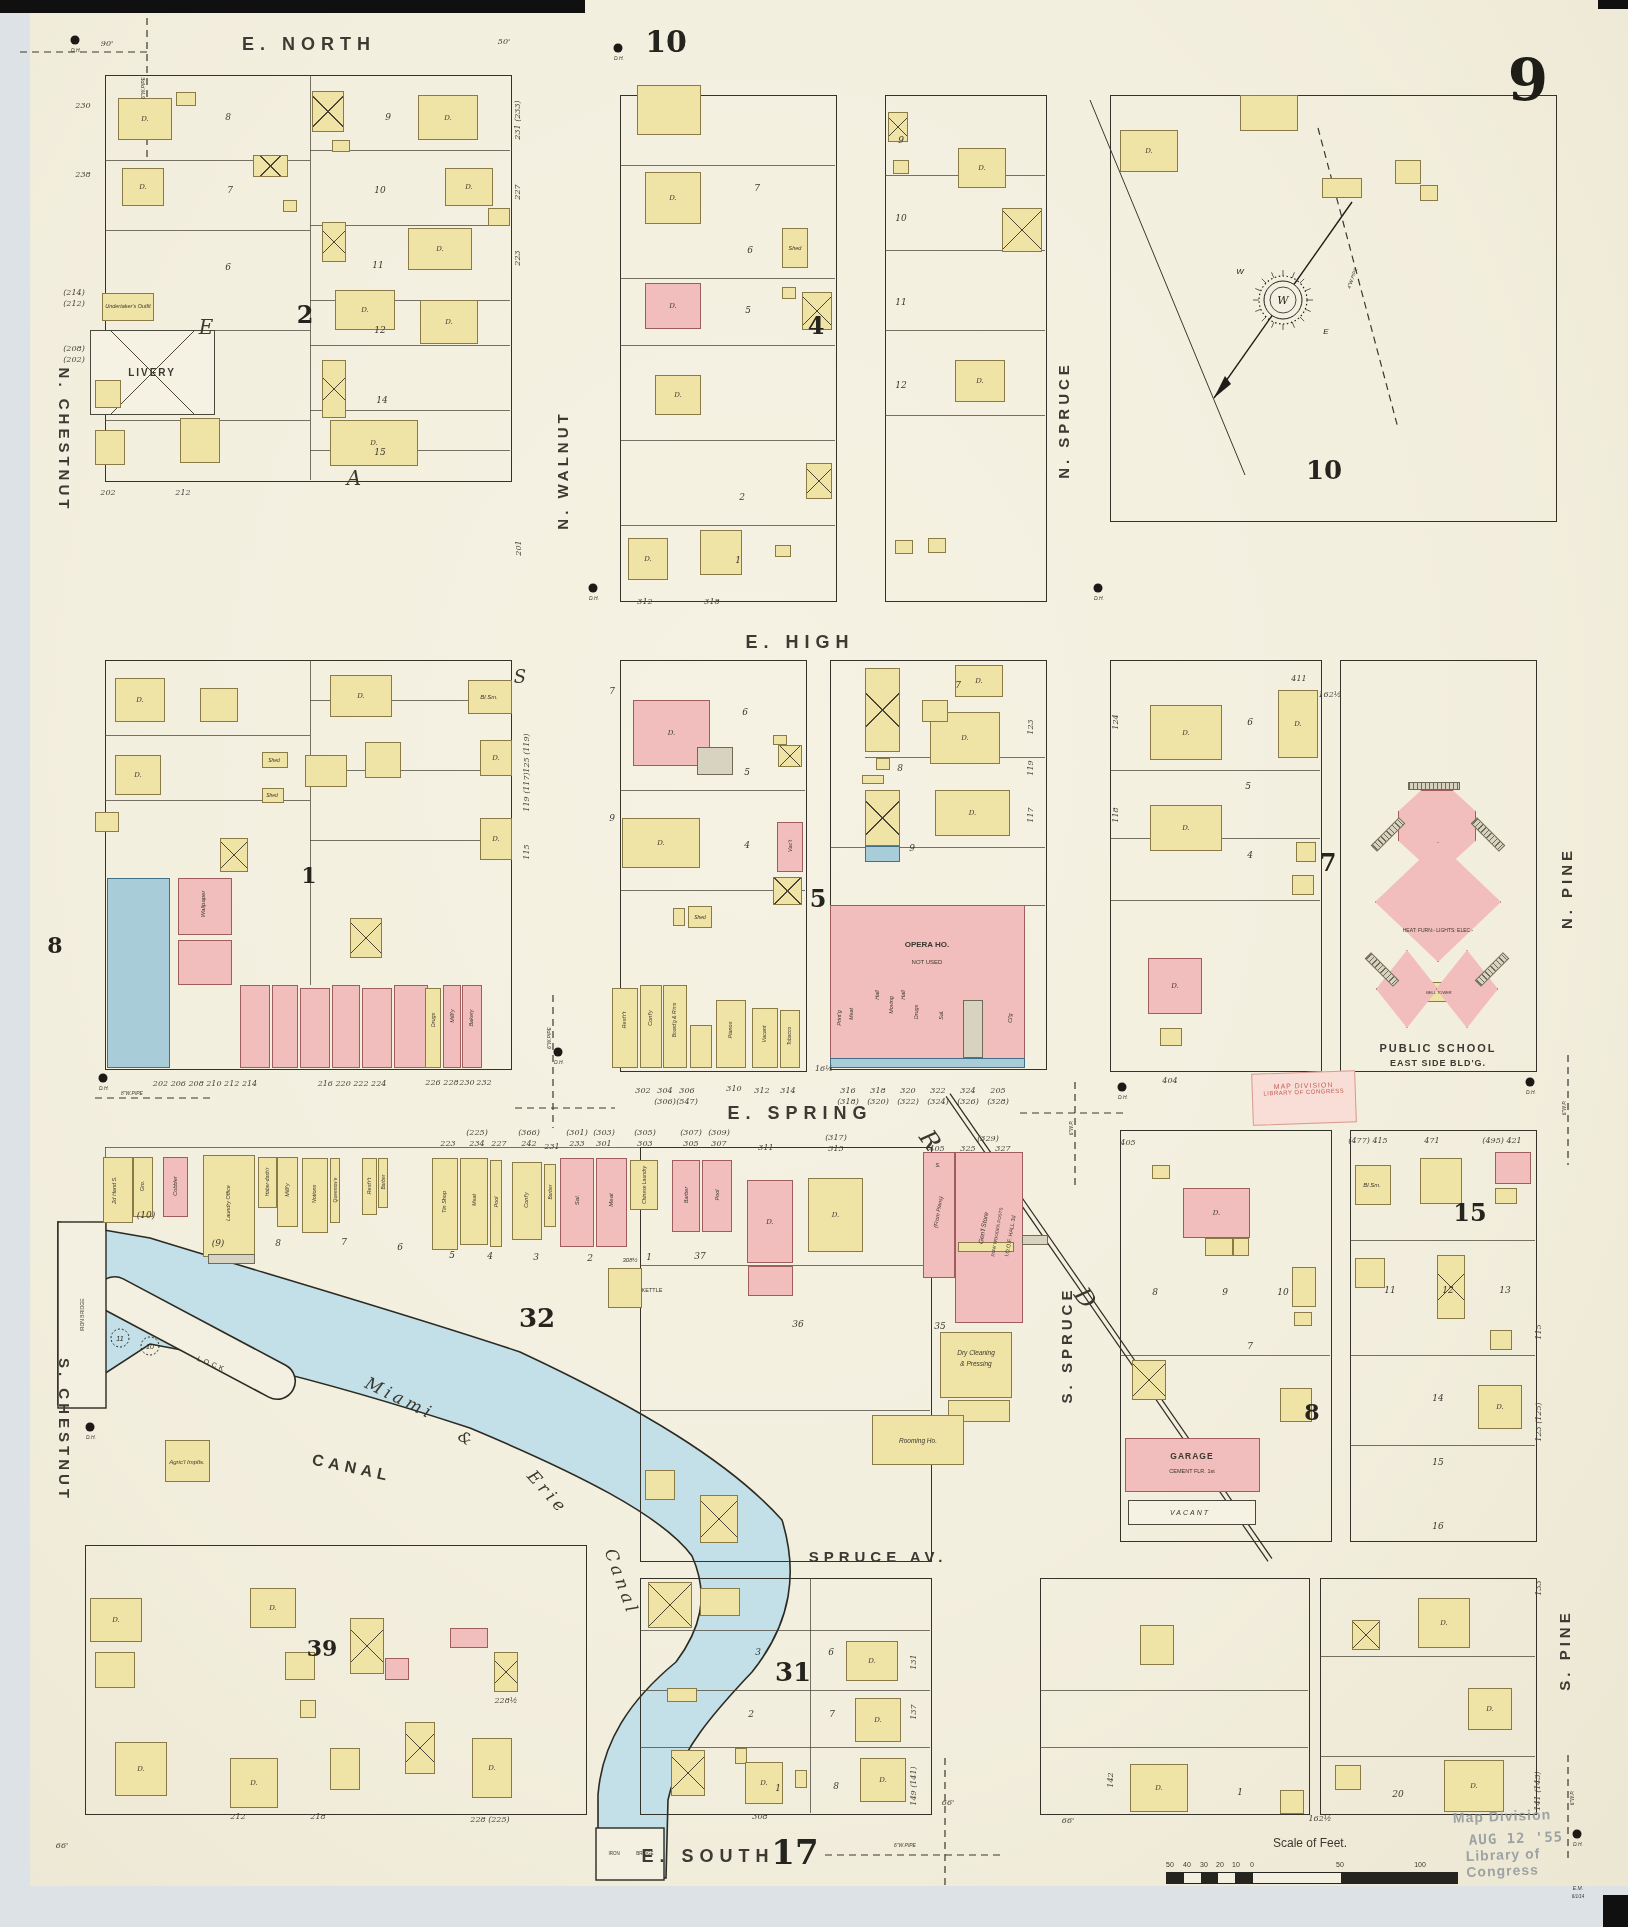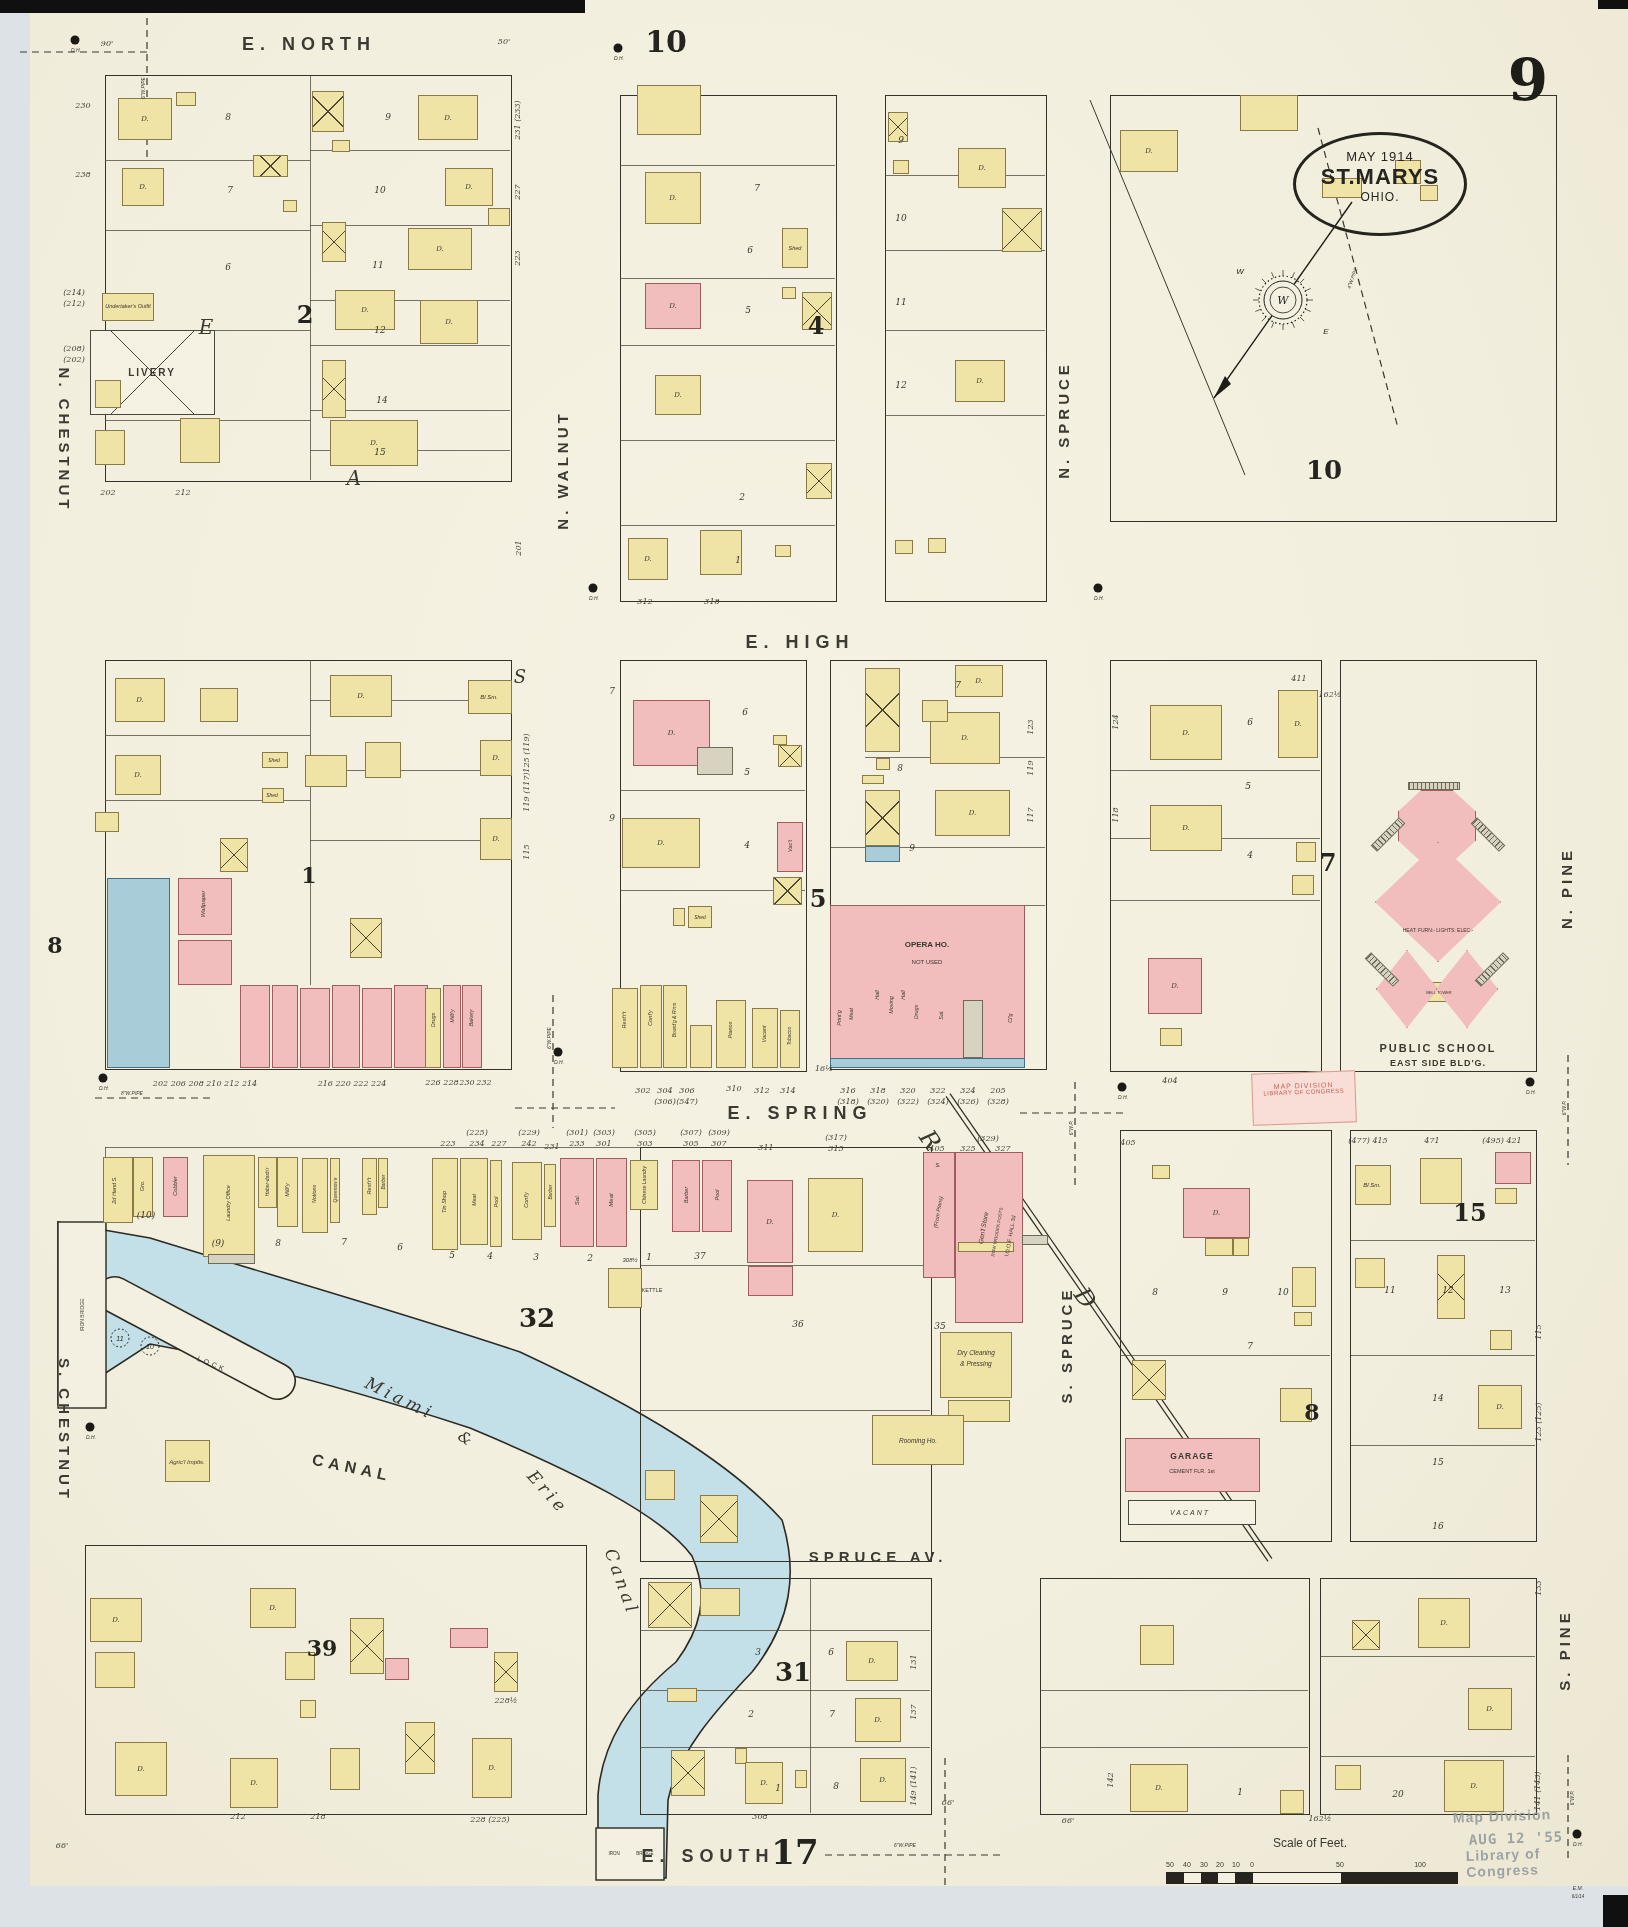--- a/index.html
+++ b/index.html
@@ -590,21 +590,21 @@
       <div class="lbl" style="left: 433px; top: 1082px; font-size: 8px; transform: translate(-50%, -50%); font-style: italic; color: rgb(69, 66, 58); font-family: &quot;DejaVu Serif&quot;, serif;">226</div>
       <div class="lbl" style="left: 451px; top: 1082px; font-size: 8px; transform: translate(-50%, -50%); font-style: italic; color: rgb(69, 66, 58); font-family: &quot;DejaVu Serif&quot;, serif;">228</div>
       <div class="lbl" style="left: 467px; top: 1082px; font-size: 8px; transform: translate(-50%, -50%); font-style: italic; color: rgb(69, 66, 58); font-family: &quot;DejaVu Serif&quot;, serif;">230</div>
       <div class="lbl" style="left: 484px; top: 1082px; font-size: 8px; transform: translate(-50%, -50%); font-style: italic; color: rgb(69, 66, 58); font-family: &quot;DejaVu Serif&quot;, serif;">232</div>
       <div class="lbl" style="left: 205px; top: 1083px; font-size: 8px; transform: translate(-50%, -50%); font-style: italic; color: rgb(69, 66, 58); font-family: &quot;DejaVu Serif&quot;, serif;">202 206 208 210 212 214</div>
       <div class="lbl" style="left: 352px; top: 1083px; font-size: 8px; transform: translate(-50%, -50%); font-style: italic; color: rgb(69, 66, 58); font-family: &quot;DejaVu Serif&quot;, serif;">216 220 222 224</div>
       <div class="lbl" style="left: 448px; top: 1143px; font-size: 8px; transform: translate(-50%, -50%); font-style: italic; color: rgb(69, 66, 58); font-family: &quot;DejaVu Serif&quot;, serif;">223</div>
       <div class="lbl" style="left: 477px; top: 1132px; font-size: 8px; transform: translate(-50%, -50%); font-style: italic; color: rgb(69, 66, 58); font-family: &quot;DejaVu Serif&quot;, serif;">(225)</div>
       <div class="lbl" style="left: 477px; top: 1143px; font-size: 8px; transform: translate(-50%, -50%); font-style: italic; color: rgb(69, 66, 58); font-family: &quot;DejaVu Serif&quot;, serif;">234</div>
       <div class="lbl" style="left: 499px; top: 1143px; font-size: 8px; transform: translate(-50%, -50%); font-style: italic; color: rgb(69, 66, 58); font-family: &quot;DejaVu Serif&quot;, serif;">227</div>
-      <div class="lbl" style="left: 529px; top: 1132px; font-size: 8px; transform: translate(-50%, -50%); font-style: italic; color: rgb(69, 66, 58); font-family: &quot;DejaVu Serif&quot;, serif;">(229)</div>
+      <div class="lbl" style="left: 529px; top: 1132px; font-size: 8px; transform: translate(-50%, -50%); font-style: italic; color: rgb(69, 66, 58); font-family: &quot;DejaVu Serif&quot;, serif;">(366)</div>
       <div class="lbl" style="left: 529px; top: 1143px; font-size: 8px; transform: translate(-50%, -50%); font-style: italic; color: rgb(69, 66, 58); font-family: &quot;DejaVu Serif&quot;, serif;">242</div>
       <div class="lbl" style="left: 552px; top: 1146px; font-size: 8px; transform: translate(-50%, -50%); font-style: italic; color: rgb(69, 66, 58); font-family: &quot;DejaVu Serif&quot;, serif;">231</div>
       <div class="lbl" style="left: 577px; top: 1132px; font-size: 8px; transform: translate(-50%, -50%); font-style: italic; color: rgb(69, 66, 58); font-family: &quot;DejaVu Serif&quot;, serif;">(301)</div>
       <div class="lbl" style="left: 577px; top: 1143px; font-size: 8px; transform: translate(-50%, -50%); font-style: italic; color: rgb(69, 66, 58); font-family: &quot;DejaVu Serif&quot;, serif;">233</div>
       <div class="lbl" style="left: 604px; top: 1132px; font-size: 8px; transform: translate(-50%, -50%); font-style: italic; color: rgb(69, 66, 58); font-family: &quot;DejaVu Serif&quot;, serif;">(303)</div>
       <div class="lbl" style="left: 604px; top: 1143px; font-size: 8px; transform: translate(-50%, -50%); font-style: italic; color: rgb(69, 66, 58); font-family: &quot;DejaVu Serif&quot;, serif;">301</div>
       <div class="lbl" style="left: 645px; top: 1132px; font-size: 8px; transform: translate(-50%, -50%); font-style: italic; color: rgb(69, 66, 58); font-family: &quot;DejaVu Serif&quot;, serif;">(305)</div>
       <div class="lbl" style="left: 645px; top: 1143px; font-size: 8px; transform: translate(-50%, -50%); font-style: italic; color: rgb(69, 66, 58); font-family: &quot;DejaVu Serif&quot;, serif;">303</div>
       <div class="lbl" style="left: 691px; top: 1132px; font-size: 8px; transform: translate(-50%, -50%); font-style: italic; color: rgb(69, 66, 58); font-family: &quot;DejaVu Serif&quot;, serif;">(307)</div>
       <div class="lbl" style="left: 691px; top: 1143px; font-size: 8px; transform: translate(-50%, -50%); font-style: italic; color: rgb(69, 66, 58); font-family: &quot;DejaVu Serif&quot;, serif;">305</div>
@@ -758,25 +758,20 @@
       <div class="lbl" style="left: 1187px; top: 1864px; font-size: 7px; transform: translate(-50%, -50%);">40</div>
       <div class="lbl" style="left: 1204px; top: 1864px; font-size: 7px; transform: translate(-50%, -50%);">30</div>
       <div class="lbl" style="left: 1220px; top: 1864px; font-size: 7px; transform: translate(-50%, -50%);">20</div>
       <div class="lbl" style="left: 1236px; top: 1864px; font-size: 7px; transform: translate(-50%, -50%);">10</div>
       <div class="lbl" style="left: 1252px; top: 1864px; font-size: 7px; transform: translate(-50%, -50%);">0</div>
       <div class="lbl" style="left: 1340px; top: 1864px; font-size: 7px; transform: translate(-50%, -50%);">50</div>
       <div class="lbl" style="left: 1420px; top: 1864px; font-size: 7px; transform: translate(-50%, -50%);">100</div>
     </div>
 
   <div id="pagenum" style="left:1528px;top:80px">9</div>
-  <div id="oval">
-    <div class="t1">MAY 1914</div>
-    <div class="t2">ST.MARYS</div>
-    <div class="t3">OHIO.</div>
-  </div>
 
   <div id="pinkstamp">
     <div class="p1">MAP DIVISION</div>
     <div class="p2">LIBRARY OF CONGRESS</div>
   </div>
   <div class="stampgray" style="left:1502px;top:1816px">Map Division</div>
   <div class="stampgray" style="left:1516px;top:1838px;font-family:'DejaVu Sans Mono',monospace">AUG 12 '55</div>
   <div class="stampgray" style="left:1520px;top:1862px">Library of Congress</div>
   <div class="lbl" style="left:1578px;top:1888px;font-size:5px;font-style:italic">E.M.</div>
   <div class="lbl" style="left:1578px;top:1896px;font-size:4.5px;font-style:italic">6/1/14</div>

